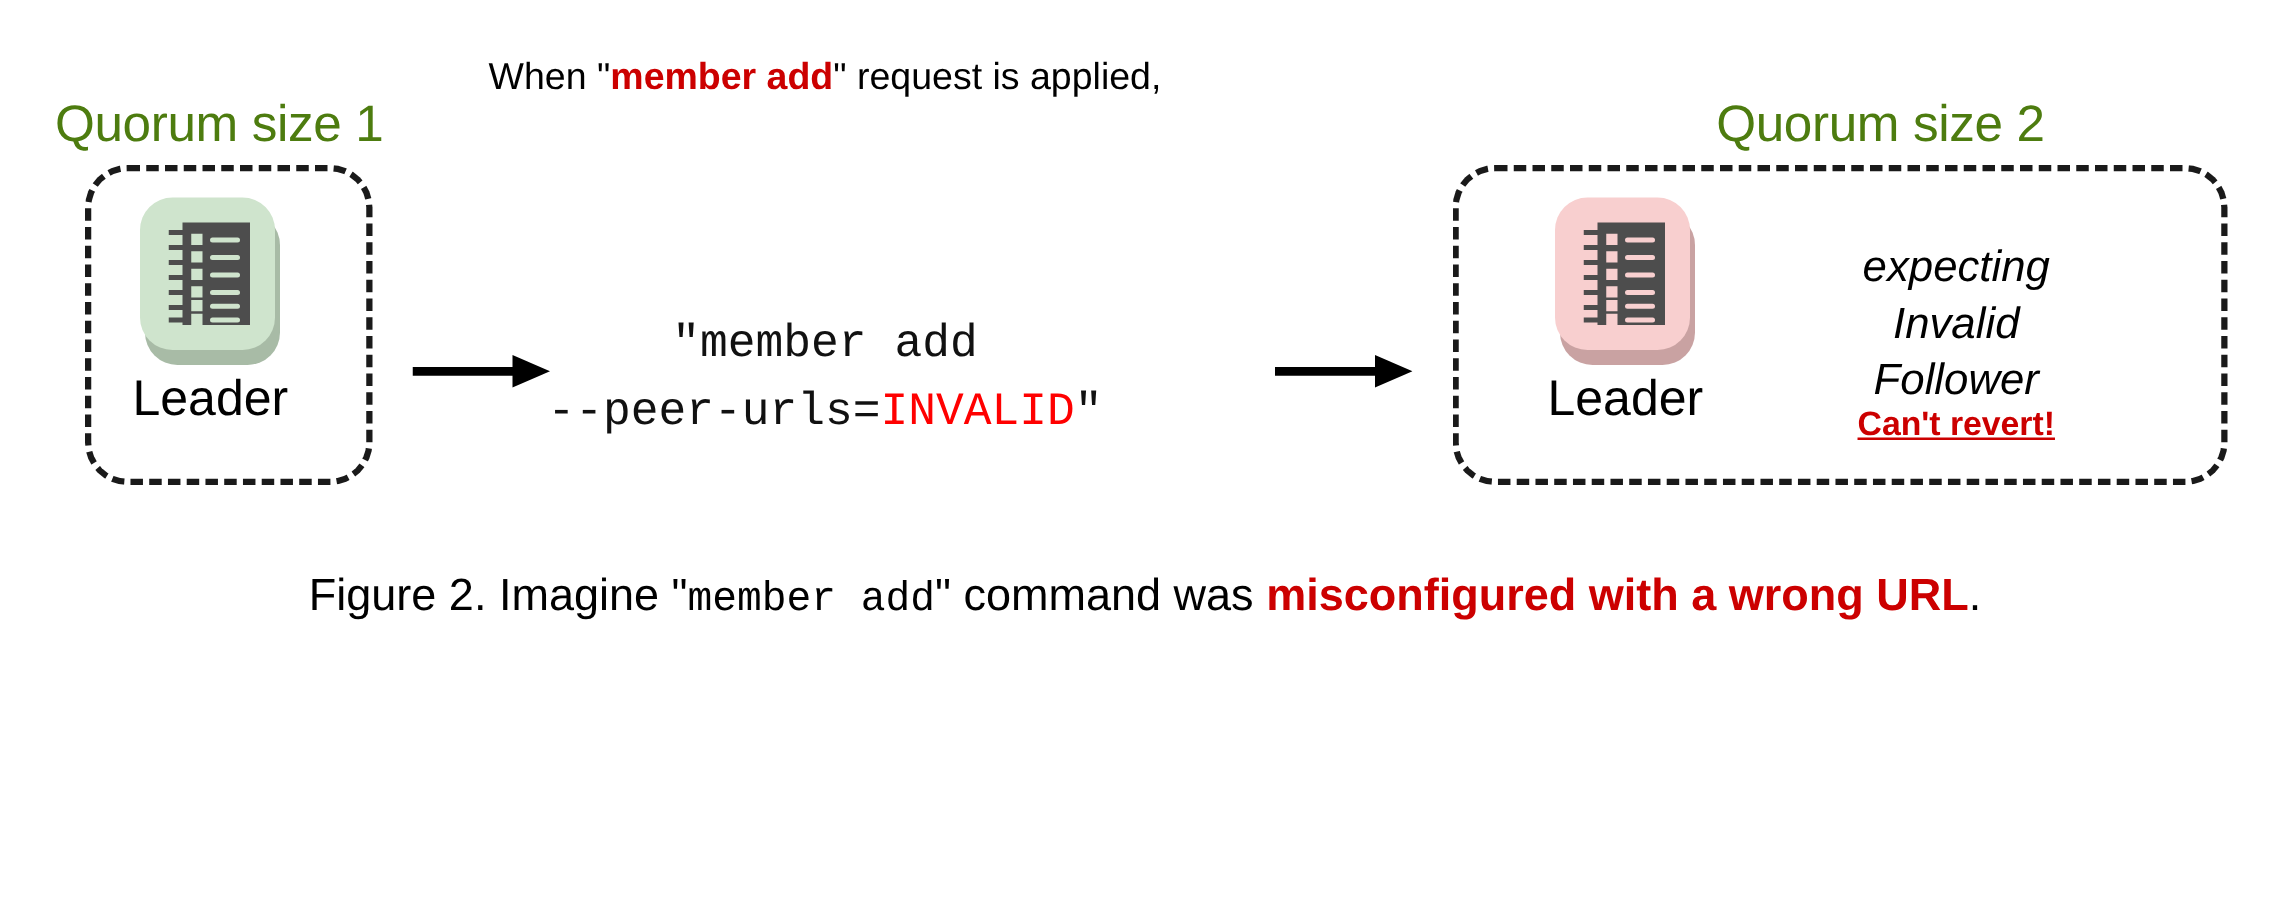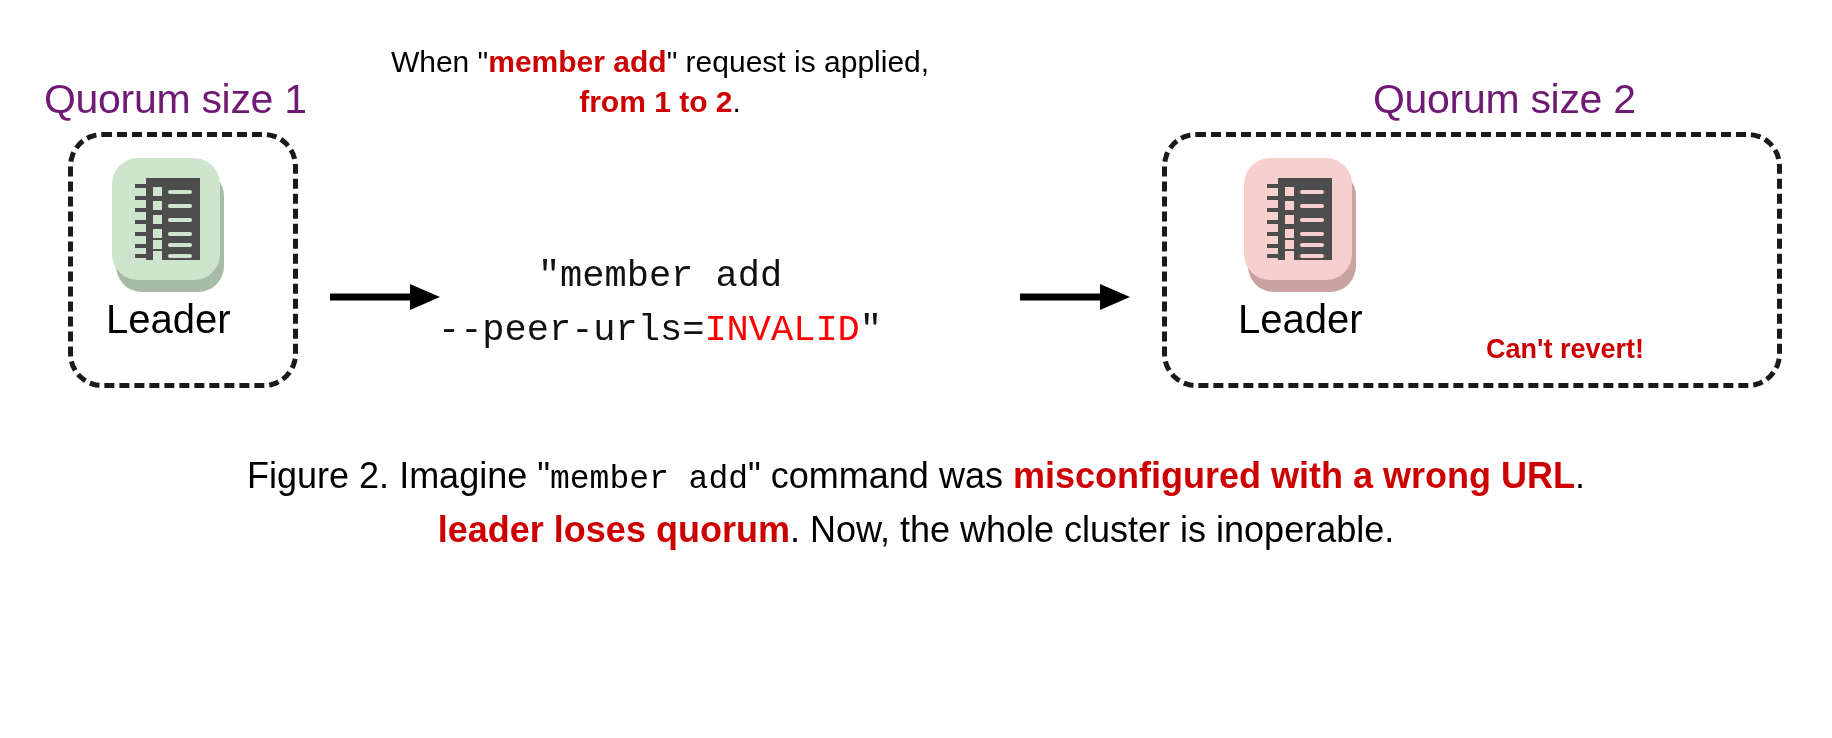--- a/index.html
+++ b/index.html
@@ -23,21 +23,21 @@
     height: 738px;
   }
 
   
   .abs { position: absolute; }
 
   
   .quorum-label {
     font-size: 41px;
     font-weight: 400;
-    color: #701a75;
+    color: #4d7c0f;
     white-space: nowrap;
     letter-spacing: -0.3px;
   }
 
   
   .cluster-box {
     position: absolute;
     border: 5px dashed #1a1a1a;
     border-radius: 34px;
     box-sizing: border-box;
@@ -213,23 +213,20 @@
         </div>
       </div>
     </div>
     <div class="node-label">Leader</div>
   </div>
 
   <div class="explain" style="left:330px; top:42px; width:660px;">
     <div>
       <span>When "</span><span class="red-bold">member add</span><span>" request is applied,</span>
     </div>
-    <div>
-      <span class="red-bold">from 1 to 2</span><span>.</span>
-    </div>
   </div>
 
   <div class="arrow" style="left:330px; top:282px;">
     <svg width="110" height="30" viewBox="0 0 110 30">
       <line x1="0" y1="15" x2="84" y2="15" stroke="#000" stroke-width="7"></line>
       <polygon points="80,2 110,15 80,28" fill="#000"></polygon>
     </svg>
   </div>
 
   <div class="command" style="left:400px; top:250px; width:520px;">
@@ -273,25 +270,27 @@
           <div class="rack-bar red-fg" style="top:40px;"></div>
           <div class="rack-bar red-fg" style="top:54px;"></div>
           <div class="rack-bar red-fg" style="top:65px;"></div>
           <div class="rack-bar red-fg" style="top:76px;"></div>
         </div>
       </div>
     </div>
     <div class="node-label">Leader</div>
   </div>
 
-
-  <div class="note-warn" style="left:1420px; top:334px; width:290px;">Can't revert!</div>
+  <div class="note-italic" style="left:1420px; top:192px; width:290px;">
+    <div>expecting</div>
+    <div>Invalid</div>
+    <div>Follower</div>
+  </div>
+
+  <div class="note-warn" style="left:1420px; top:324px; width:290px;text-decoration:underline;">Can't revert!</div>
 
   <div class="caption" style="top:450px;">
     <div>
       <span class="fig-no">Figure 2.</span><span> Imagine "</span><span class="mono">member add</span><span>" command was </span><span class="red-bold">misconfigured with a wrong URL</span><span>.</span>
     </div>
-    <div>
-      <span class="red-bold">leader loses quorum</span><span>. Now, the whole cluster is inoperable.</span>
-    </div>
   </div>
 
 </div>
 
 </body></html>

